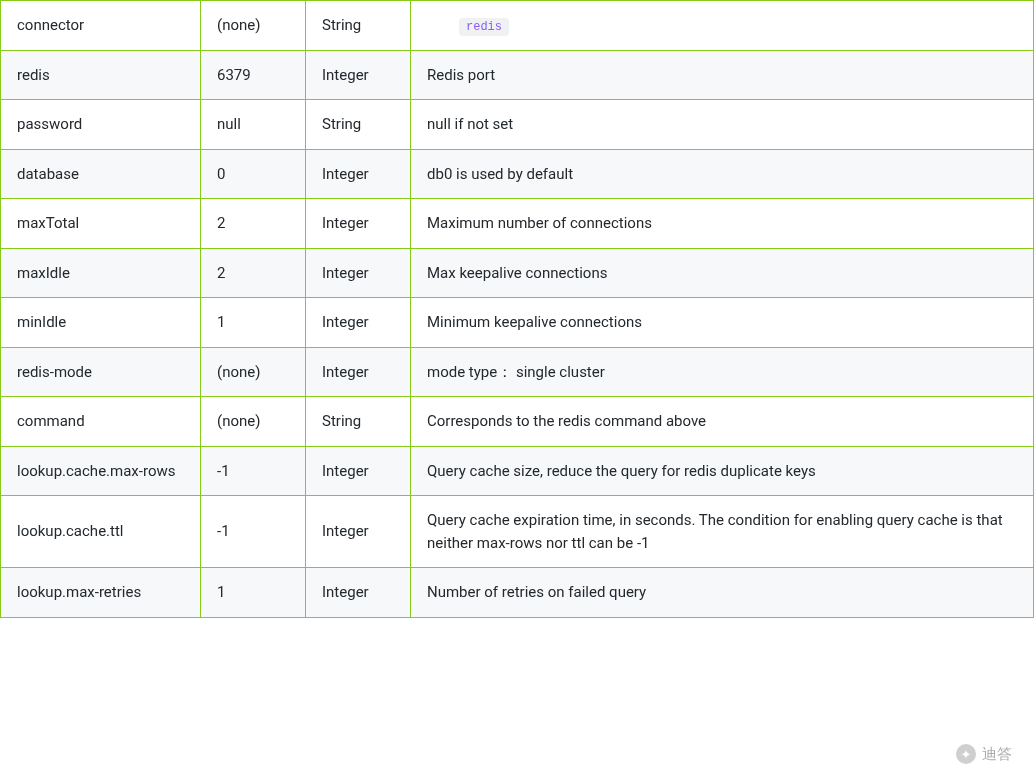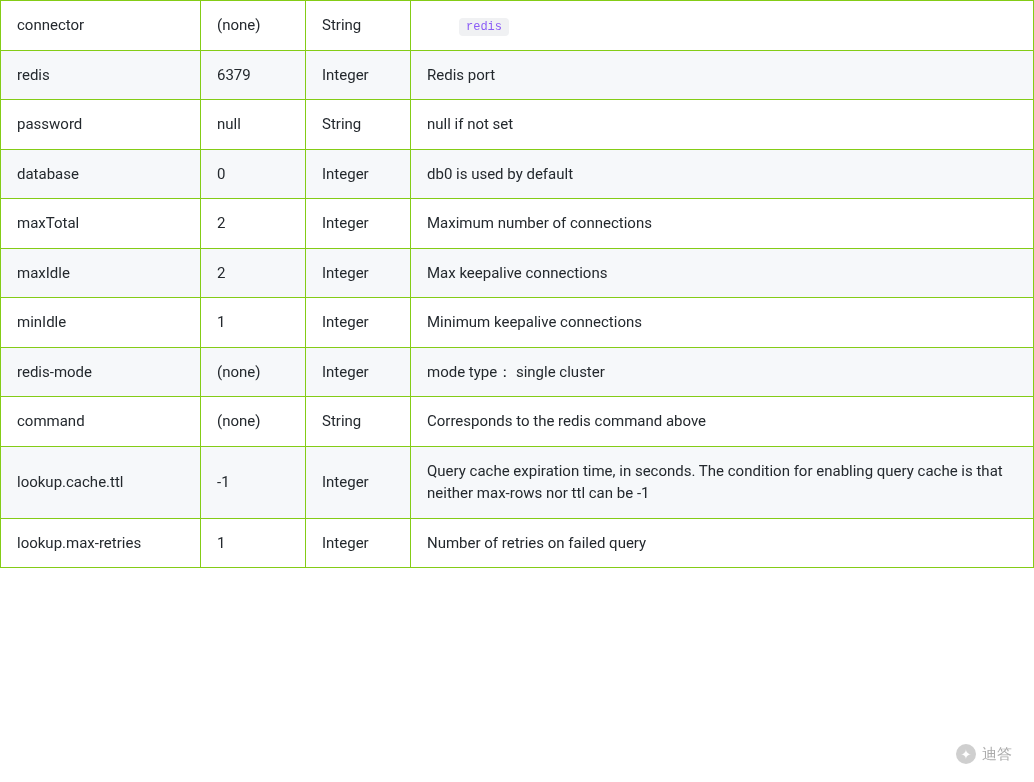--- a/index.html
+++ b/index.html
@@ -125,20 +125,26 @@
         <td>Integer</td>
         <td>mode type： single cluster</td>
       </tr>
       <tr>
         <td>command</td>
         <td>(none)</td>
         <td>String</td>
         <td>Corresponds to the redis command above</td>
       </tr>
       <tr>
+        <td>lookup.cache.max-rows</td>
+        <td>-1</td>
+        <td>Integer</td>
+        <td>Query cache size, reduce the query for redis duplicate keys</td>
+      </tr>
+      <tr>
         <td>lookup.cache.ttl</td>
         <td>-1</td>
         <td>Integer</td>
         <td>Query cache expiration time, in seconds. The condition for enabling query cache is that neither max-rows nor ttl can be -1</td>
       </tr>
       <tr>
         <td>lookup.max-retries</td>
         <td>1</td>
         <td>Integer</td>
         <td>Number of retries on failed query</td>

